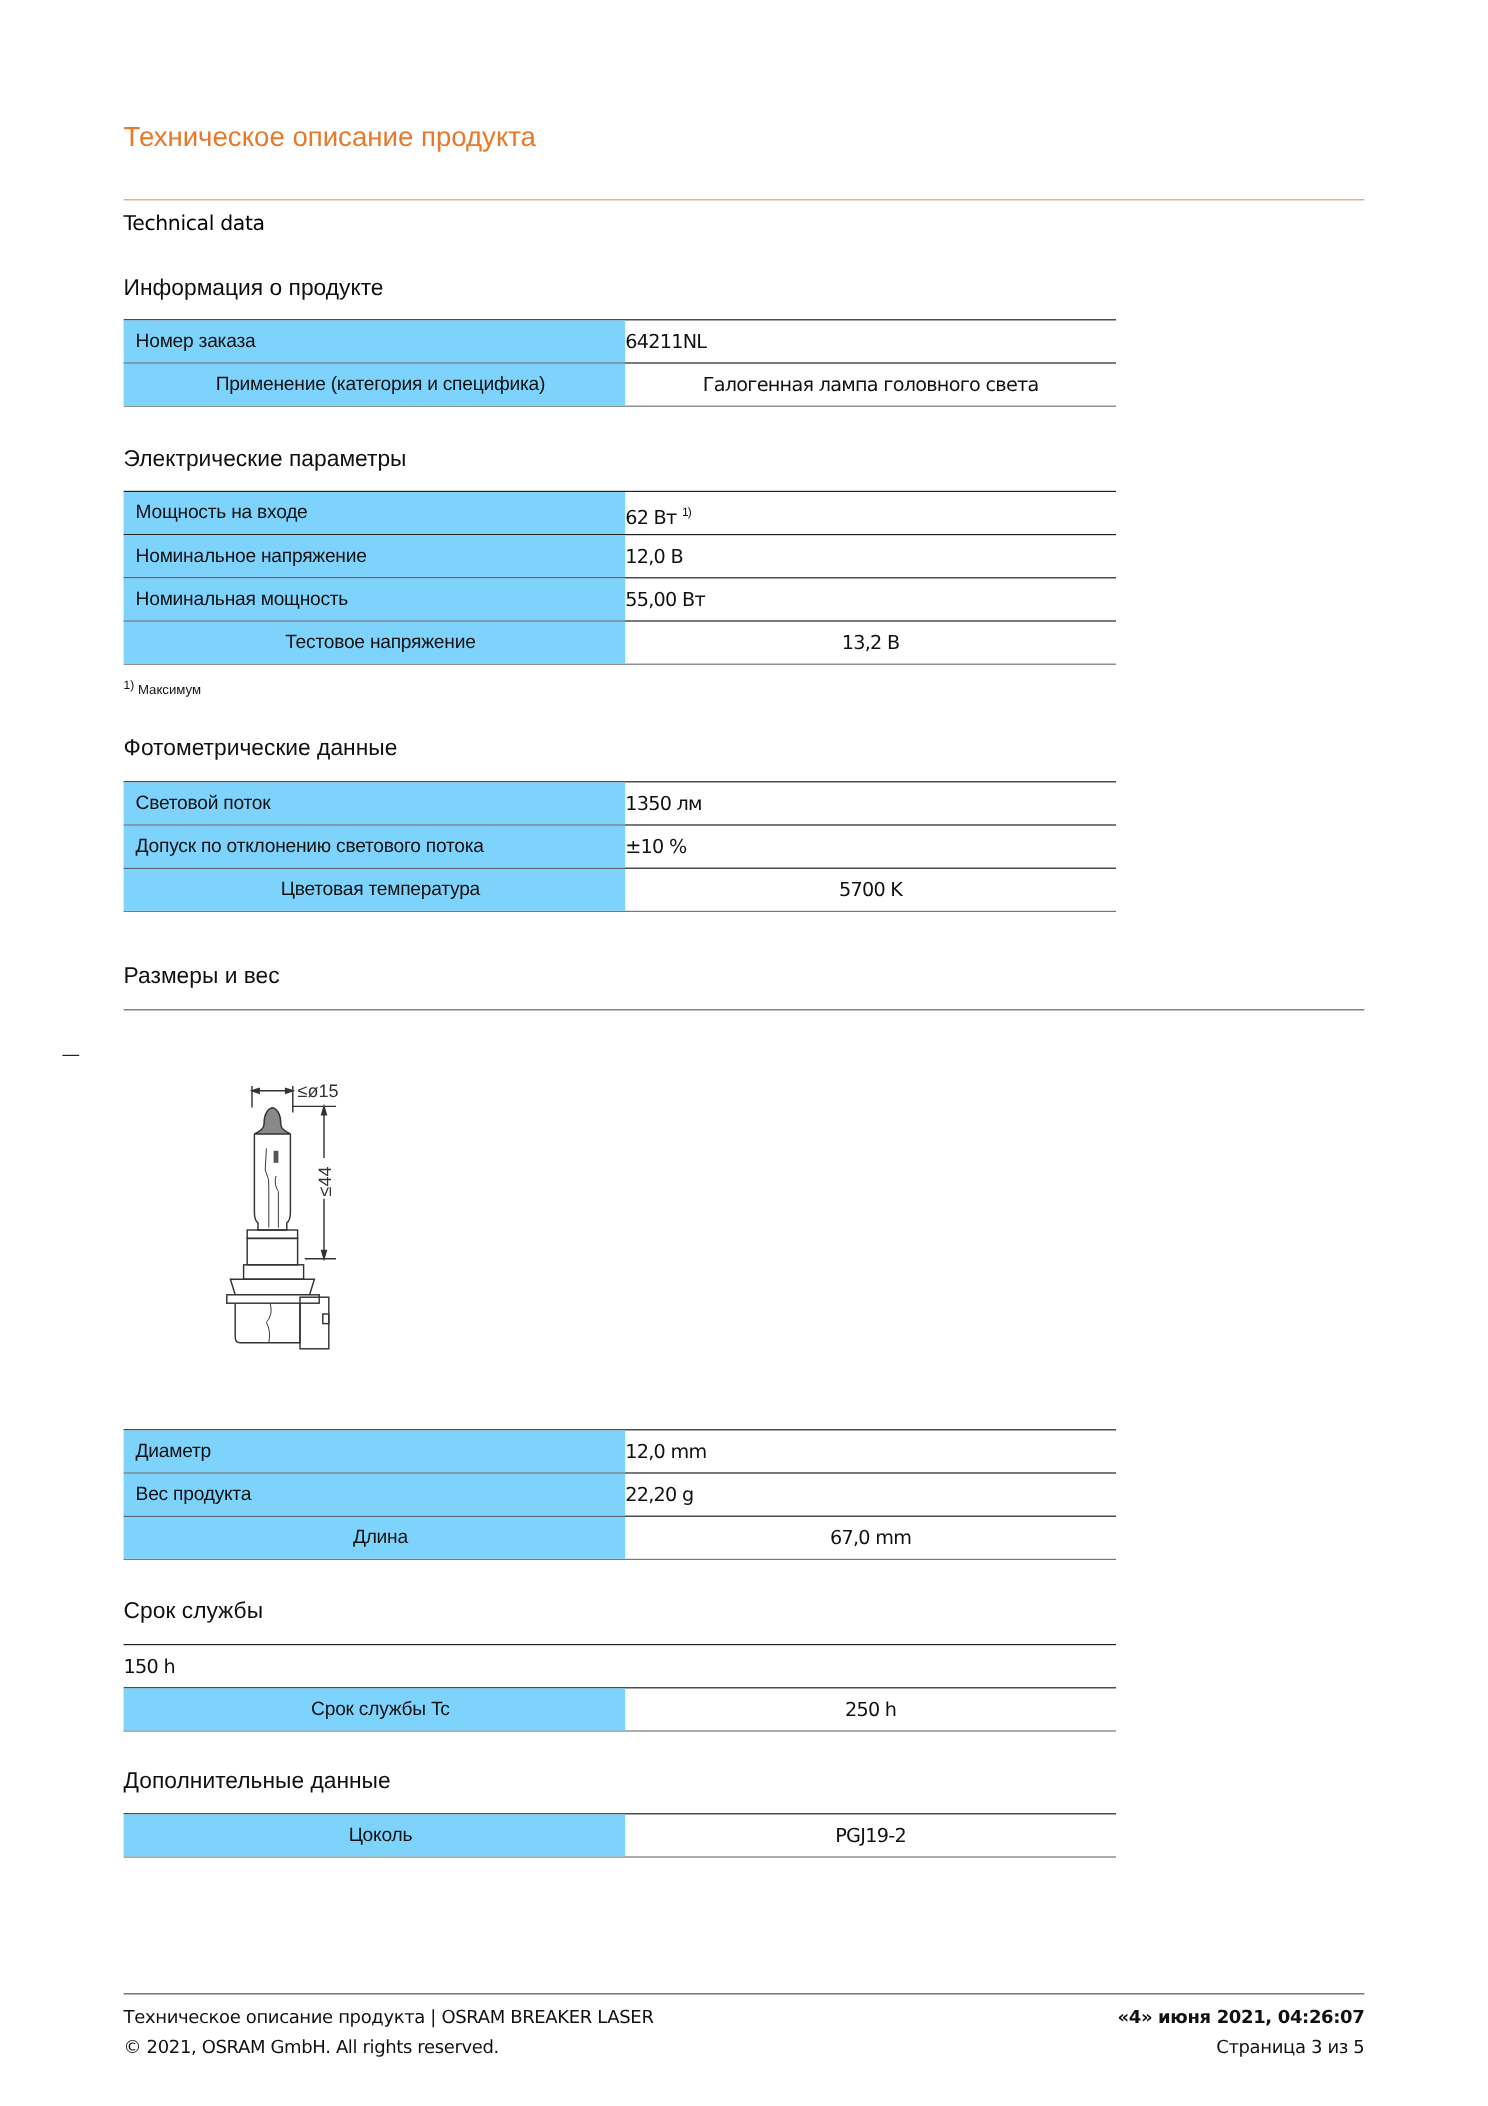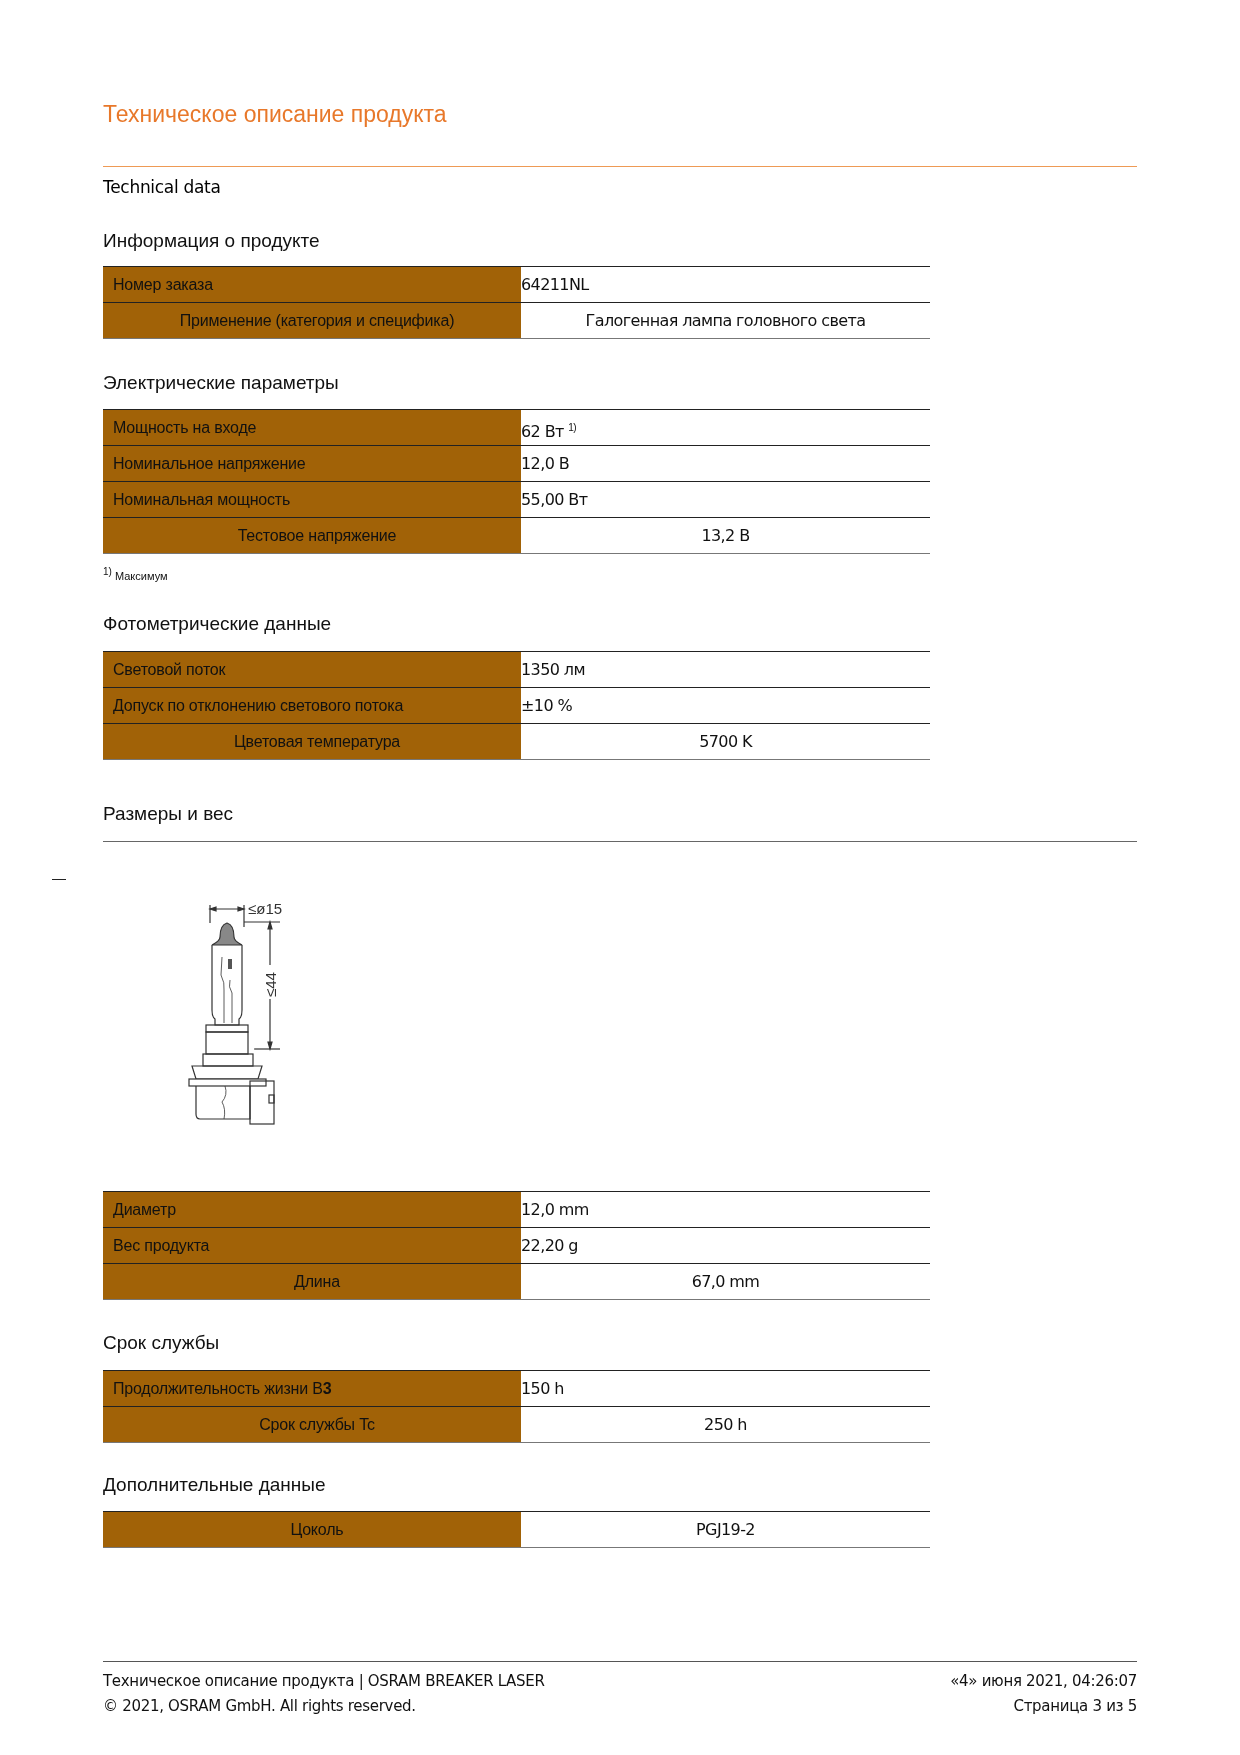--- a/index.html
+++ b/index.html
@@ -6,32 +6,32 @@
   body { width: 1240px; height: 1755px; position: relative; overflow: hidden;
          font-family: "Liberation Sans", sans-serif; color: #111; }
   .abs { position: absolute; }
   .title { left: 103px; top: 101px; font-size: 23px; color: #E8782A; white-space: nowrap; }
   .orange-rule { left: 103px; top: 166px; width: 1034px; height: 0; border-top: 1.5px solid #EE9A55; }
   .subtitle { left: 103px; top: 177px; font-size: 17px; color: #000000; font-family: "DejaVu Sans", sans-serif; letter-spacing: -0.3px; }
   .section { left: 103px; font-size: 19px; color: #111; white-space: nowrap; }
   .tbl { left: 103px; width: 827px; }
   .row { display: flex; height: 35px; border-top: 1.5px solid #222; box-sizing: content-box; }
   .row:last-child { border-bottom: 1.5px solid #777; text-align: center; }
-  .row .lab { width: 408px; background: #a16207; padding-left: 10px; line-height: 35px; font-size: 16px; color: #111; letter-spacing: -0.2px; white-space: nowrap; }
+  .row .lab { width: 408px; background: #7dd3fc; padding-left: 10px; line-height: 35px; font-size: 16px; color: #111; letter-spacing: -0.2px; white-space: nowrap; }
   .row .val { flex: 1; line-height: 35px; font-size: 16px; color: #111; font-family: "DejaVu Sans", sans-serif; letter-spacing: -0.6px; white-space: nowrap; }
   .row .val sup, .fn sup { font-size: 10px; font-family: "Liberation Sans", sans-serif; }
   .fn { left: 103px; top: 566px; font-size: 11px; color: #111; }
   .gray-rule { left: 103px; top: 841px; width: 1034px; border-top: 1.5px solid #666; }
   .dash { left: 52px; top: 879px; width: 14px; border-top: 1.5px solid #222; }
   .drawing { left: 170px; top: 895px; width: 150px; height: 245px; }
   .foot-rule { left: 103px; top: 1661px; width: 1034px; border-top: 1.5px solid #555; }
   .foot { font-size: 15px; font-family: "DejaVu Sans", sans-serif; color: #111; letter-spacing: -0.3px; white-space: nowrap; }
   .foot-l1 { left: 103px; top: 1672px; }
   .foot-l2 { left: 103px; top: 1697px; }
-  .foot-r1 { right: 103px; top: 1672px; text-align: left; }
+  .foot-r1 { right: 103px; top: 1672px; text-align: left; font-weight: bold; }
   .foot-r2 { right: 103px; top: 1697px; text-align: right; }
   b.bold3 { font-weight: bold; }
 </style>
 </head>
 <body>
 
 <div class="abs title">Техническое описание продукта</div>
 <div class="abs orange-rule"></div>
 <div class="abs subtitle">Technical data</div>
 
@@ -138,21 +138,20 @@
   </div>
   <div class="row">
     <div class="lab">Длина</div>
     <div class="val">67,0 mm</div>
   </div>
 </div>
 
 <div class="abs section" style="top:1332px">Срок службы</div>
 <div class="abs tbl" style="top:1370px">
   <div class="row">
-    <div class="lab"><span>Продолжительность жизни B</span><b class="bold3">3</b></div>
     <div class="val">150 h</div>
   </div>
   <div class="row">
     <div class="lab">Срок службы Tc</div>
     <div class="val">250 h</div>
   </div>
 </div>
 
 <div class="abs section" style="top:1474px">Дополнительные данные</div>
 <div class="abs tbl" style="top:1511px">

